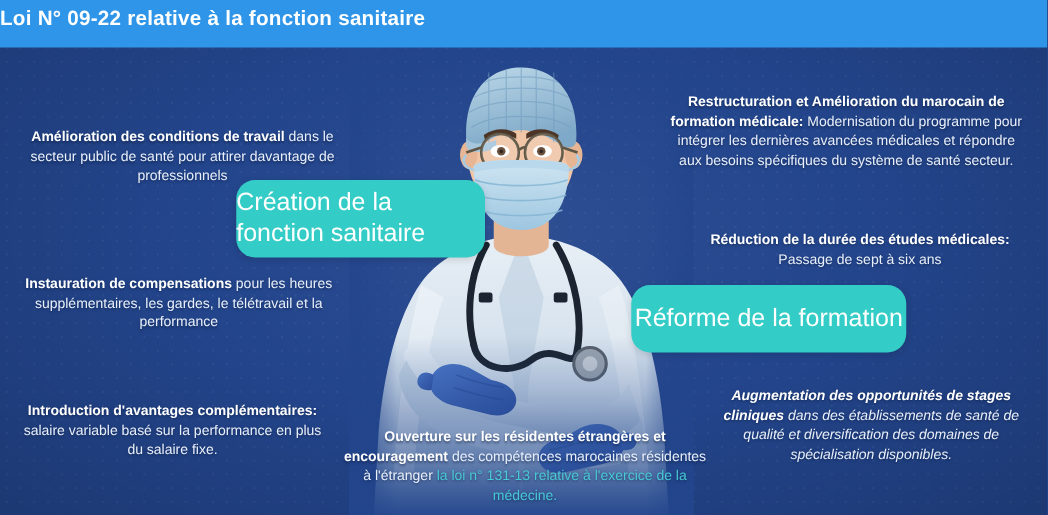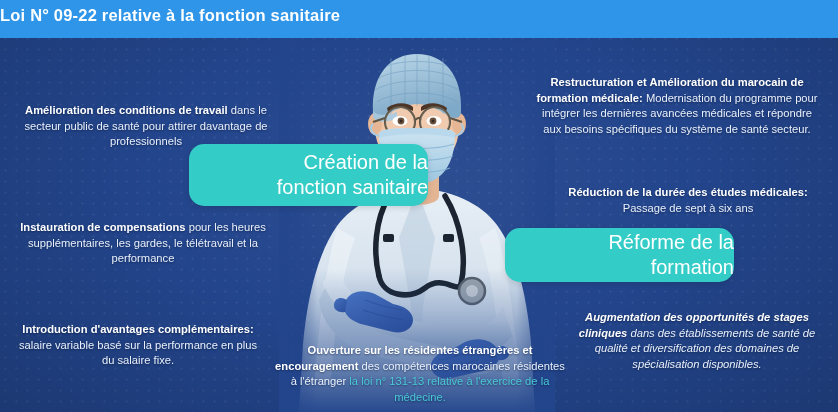--- a/index.html
+++ b/index.html
@@ -56,35 +56,34 @@
     z-index:3;
   }
   .figure svg{display:block;width:276px;height:374px;}
 
   
   .badge{
     position:absolute;
     background:#33CCC6;
     border-radius:15px;
     color:#FFFFFF;
-    text-align:right;
+    text-align:left;
     font-size:20px;
     line-height:25px;
     display:flex;
     align-items:center;
     justify-content:center;
     box-shadow:0 2px 6px rgba(0,0,0,.13);
-    padding-left:40px;
   }
   #badge-creation{
     left:189px;top:144px;width:199px;height:62px;
     z-index:5;
   }
   #badge-reforme{
-    left:505px;top:228px;width:189px;height:54px;
+    left:505px;top:228px;width:220px;height:54px;
     z-index:4;
   }
 
   
   .callout{
     position:absolute;
     color:#E9F0FB;
     font-size:11.2px;
     line-height:15.5px;
     text-align:center;

